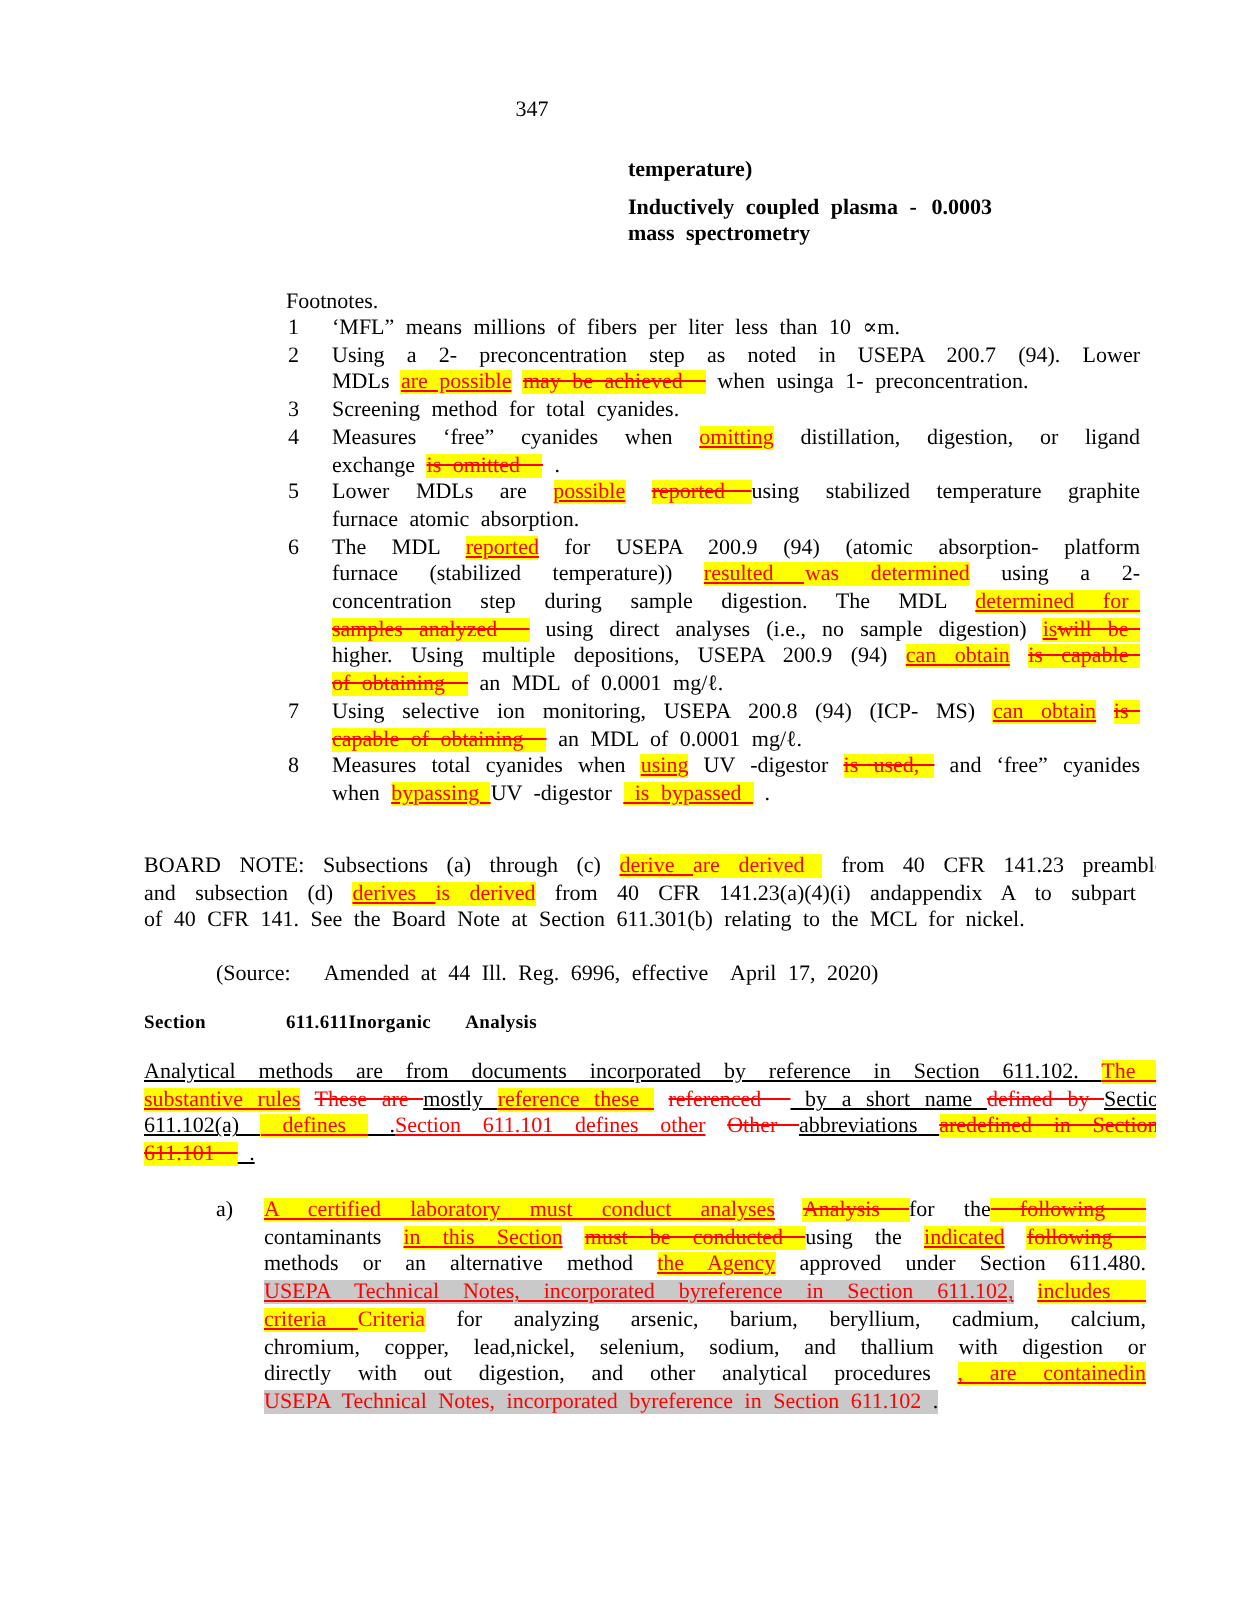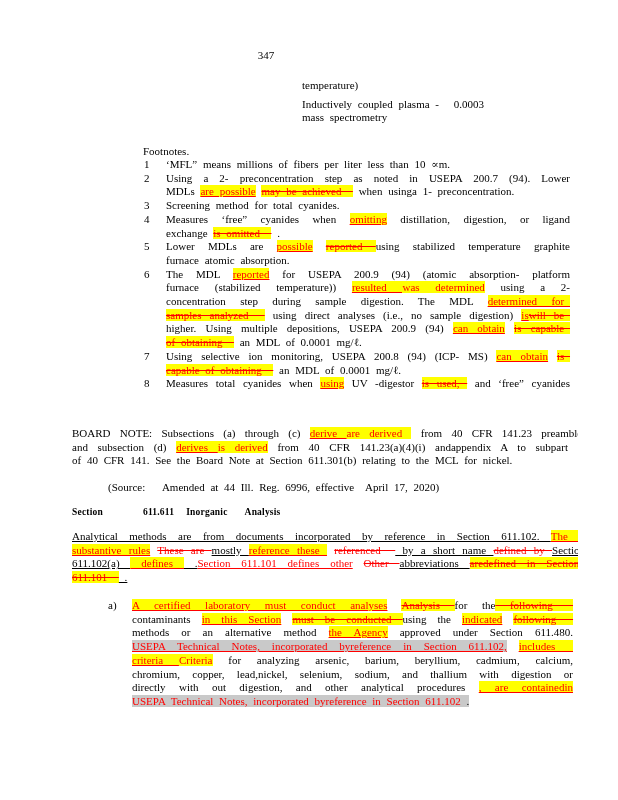--- a/index.html
+++ b/index.html
@@ -15,33 +15,33 @@
   .t-u  { color:#000; text-decoration:underline; }
   .t-i  { color:var(--red); background:var(--yel); text-decoration:underline; }
   .t-d  { color:var(--red); background:var(--yel); text-decoration:line-through; }
   .t-r  { color:var(--red); background:var(--yel); }
   .t-iw { color:var(--red); text-decoration:underline; }
   .t-dw { color:var(--red); text-decoration:line-through; }
   .t-gi { color:var(--red); background:var(--gray); text-decoration:underline; }
   .t-gr { color:var(--red); background:var(--gray); }
   .t-gn { color:#000; background:var(--gray); }
   .pageno { position:absolute; left:246px; top:49px; width:40px; text-align:center; }
-  .mdl { position:absolute; left:302px; top:79px; width:182px; }
+  .mdl { position:absolute; left:314px; top:79px; width:182px;font-weight:bold; }
   .mdl .gap { margin-top:5px; }
   .mdlrow { display:flex; justify-content:space-between; }
   .fnlabel { position:absolute; left:143px; top:145px; }
   .fnlist { position:absolute; left:144px; top:158px; width:426px; }
   .fn-item { display:flex; }
   .fn-num { flex:0 0 22px; line-height:13.7px; }
   .fn-text { flex:1 1 auto; width:404px; }
   .boardnote { position:absolute; left:72px; top:427px; width:513px; }
   .source { position:absolute; left:108px; top:481px; }
   .heading { position:absolute; left:72px; top:507px; font-weight:bold; font-size:9.5px; letter-spacing:0.2px; }
   .heading span { display:inline-block; }
-  .h2 { margin-left:16px;padding-left:24px; } .h3 { margin-left:12px; } .h4 { margin-left:17px; }
+  .h2 { margin-left:16px;padding-left:24px; } .h3 { margin-left:0; } .h4 { margin-left:17px; }
   .intro { position:absolute; left:72px; top:530px; width:513px; }
   .suba-label { position:absolute; left:108px; top:599px; }
   .suba-text { position:absolute; left:132px; top:599px; width:441px; }
 </style>
 </head>
 <body>
 
 <div class="page">
 
   <div class="pageno">347</div>
@@ -106,20 +106,21 @@
         <span class="fn-num">7</span>
         <div class="fn-text">
           <div class="line j"><span class="t-n">Using selective ion monitoring, USEPA 200.8 (94) (ICP- MS) </span><span class="t-i">can obtain</span><span class="t-n"> </span><span class="t-d">is&nbsp;</span></div>
           <div class="line"><span class="t-d">capable of obtaining&nbsp;&nbsp;</span><span class="t-n"> an MDL of 0.0001 mg/ℓ.</span></div>
         </div>
       </div>
       <div class="fn-item">
         <span class="fn-num">8</span>
         <div class="fn-text">
           <div class="line j"><span class="t-n">Measures total cyanides when </span><span class="t-i">using</span><span class="t-n"> UV -digestor </span><span class="t-d">is used,&nbsp;</span><span class="t-n"> and ‘free” cyanides</span></div>
+          <div class="line"><span class="t-n">when </span><span class="t-i">bypassing&nbsp;</span><span class="t-n">UV -digestor </span><span class="t-i">&nbsp;is bypassed&nbsp;</span><span class="t-n"> .</span></div>
         </div>
       </div>
     </div>
 
   <div class="boardnote">
       <div class="line j"><span class="t-n">BOARD NOTE: Subsections (a) through (c) </span><span class="t-i">derive&nbsp;</span><span class="t-r">are derived&nbsp;</span><span class="t-n"> from 40 CFR 141.23 preamble,</span></div>
       <div class="line j"><span class="t-n">and subsection (d) </span><span class="t-i">derives&nbsp;</span><span class="t-r">is derived</span><span class="t-n"> from 40 CFR 141.23(a)(4)(i) andappendix A to subpart C</span></div>
       <div class="line"><span class="t-n">of 40 CFR 141. See the Board Note at Section 611.301(b) relating to the MCL for nickel.</span></div>
     </div>
 

